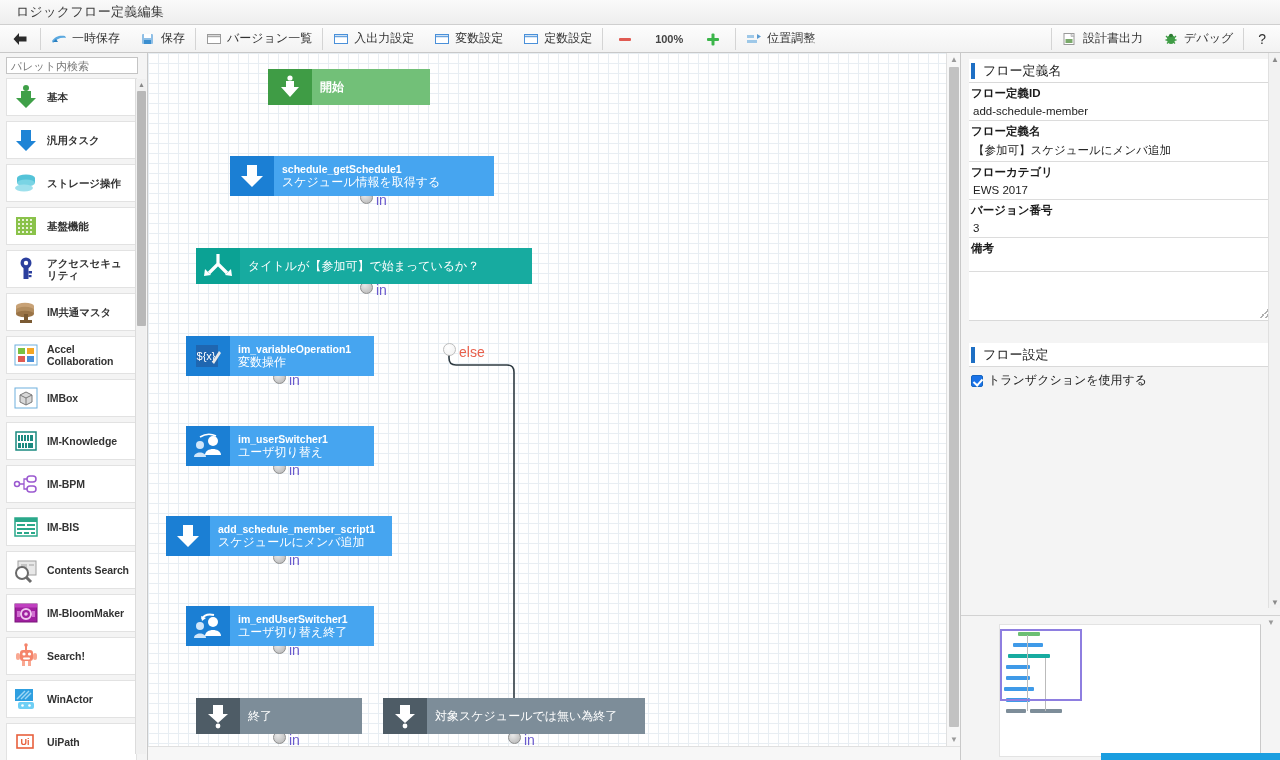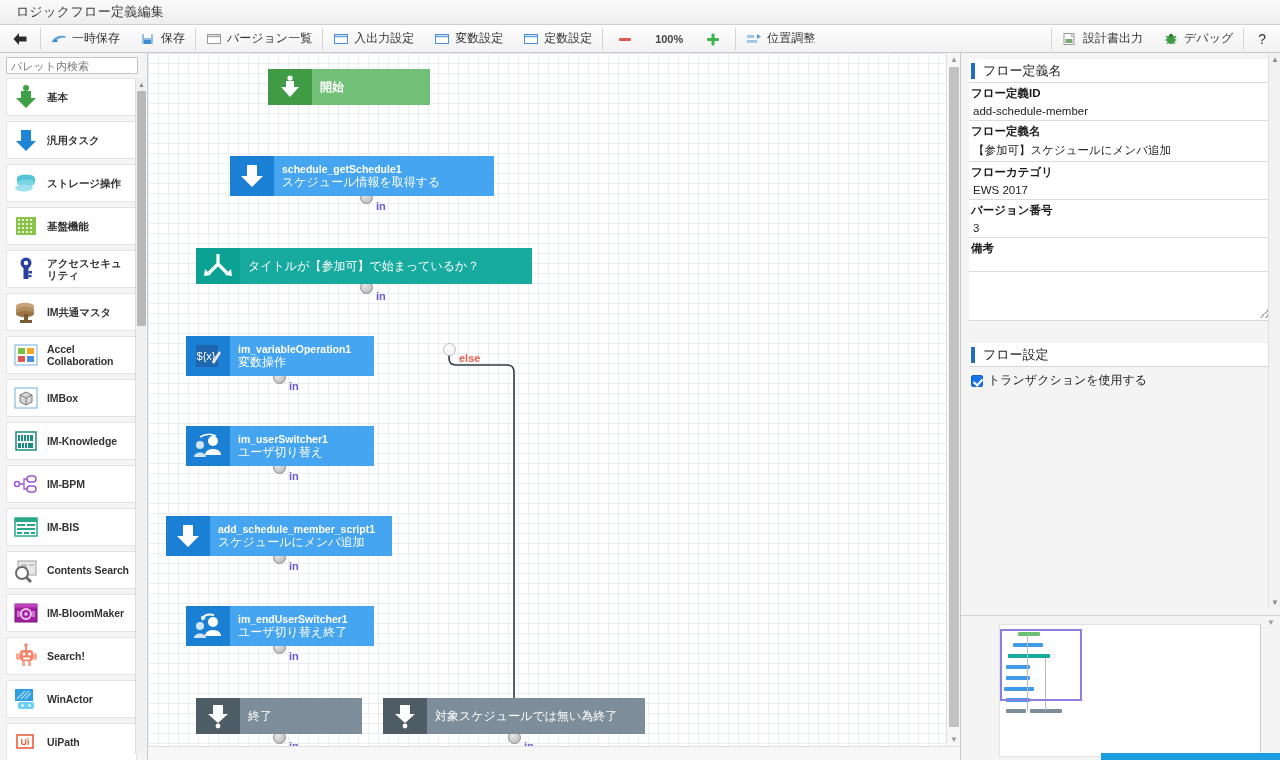--- a/index.html
+++ b/index.html
@@ -122,21 +122,21 @@
   .node.end .nico{ background:#4e5c66;} .node.end .nbody{ background:#7d8d99;}
   .node.end .nlbl{ color:#fff;}
 
   .node.tall{ height:40px; }
 
   
   .port{ position:absolute; width:13px; height:13px; border-radius:50%;
     background:radial-gradient(circle at 35% 30%, #e8e8e8, #b4b4b4);
     border:1px solid #8e8e8e; }
   .port.open{ background:radial-gradient(circle at 35% 30%, #ffffff, #efefef); border-color:#bdbdbd;}
-  .portlbl{ position:absolute; font-size:11px; font-weight:bold;margin-top:8px; }
+  .portlbl{ position:absolute; font-size:14px; font-weight:normal; }
   .portlbl.out{ color:#e8604c; } .portlbl.in{ color:#6a5acd;} .portlbl.then{color:#e8604c;} .portlbl.else{color:#e8604c;}
 
   svg.links{ position:absolute; left:0; top:0; width:100%; height:100%; pointer-events:none; }
 
   
   #rightpanel{
     width:320px; height:707px; background:#f4f4f4;
     border-left:1px solid #c9c9c9; position:relative;
     display:flex; flex-direction:column;
   }

